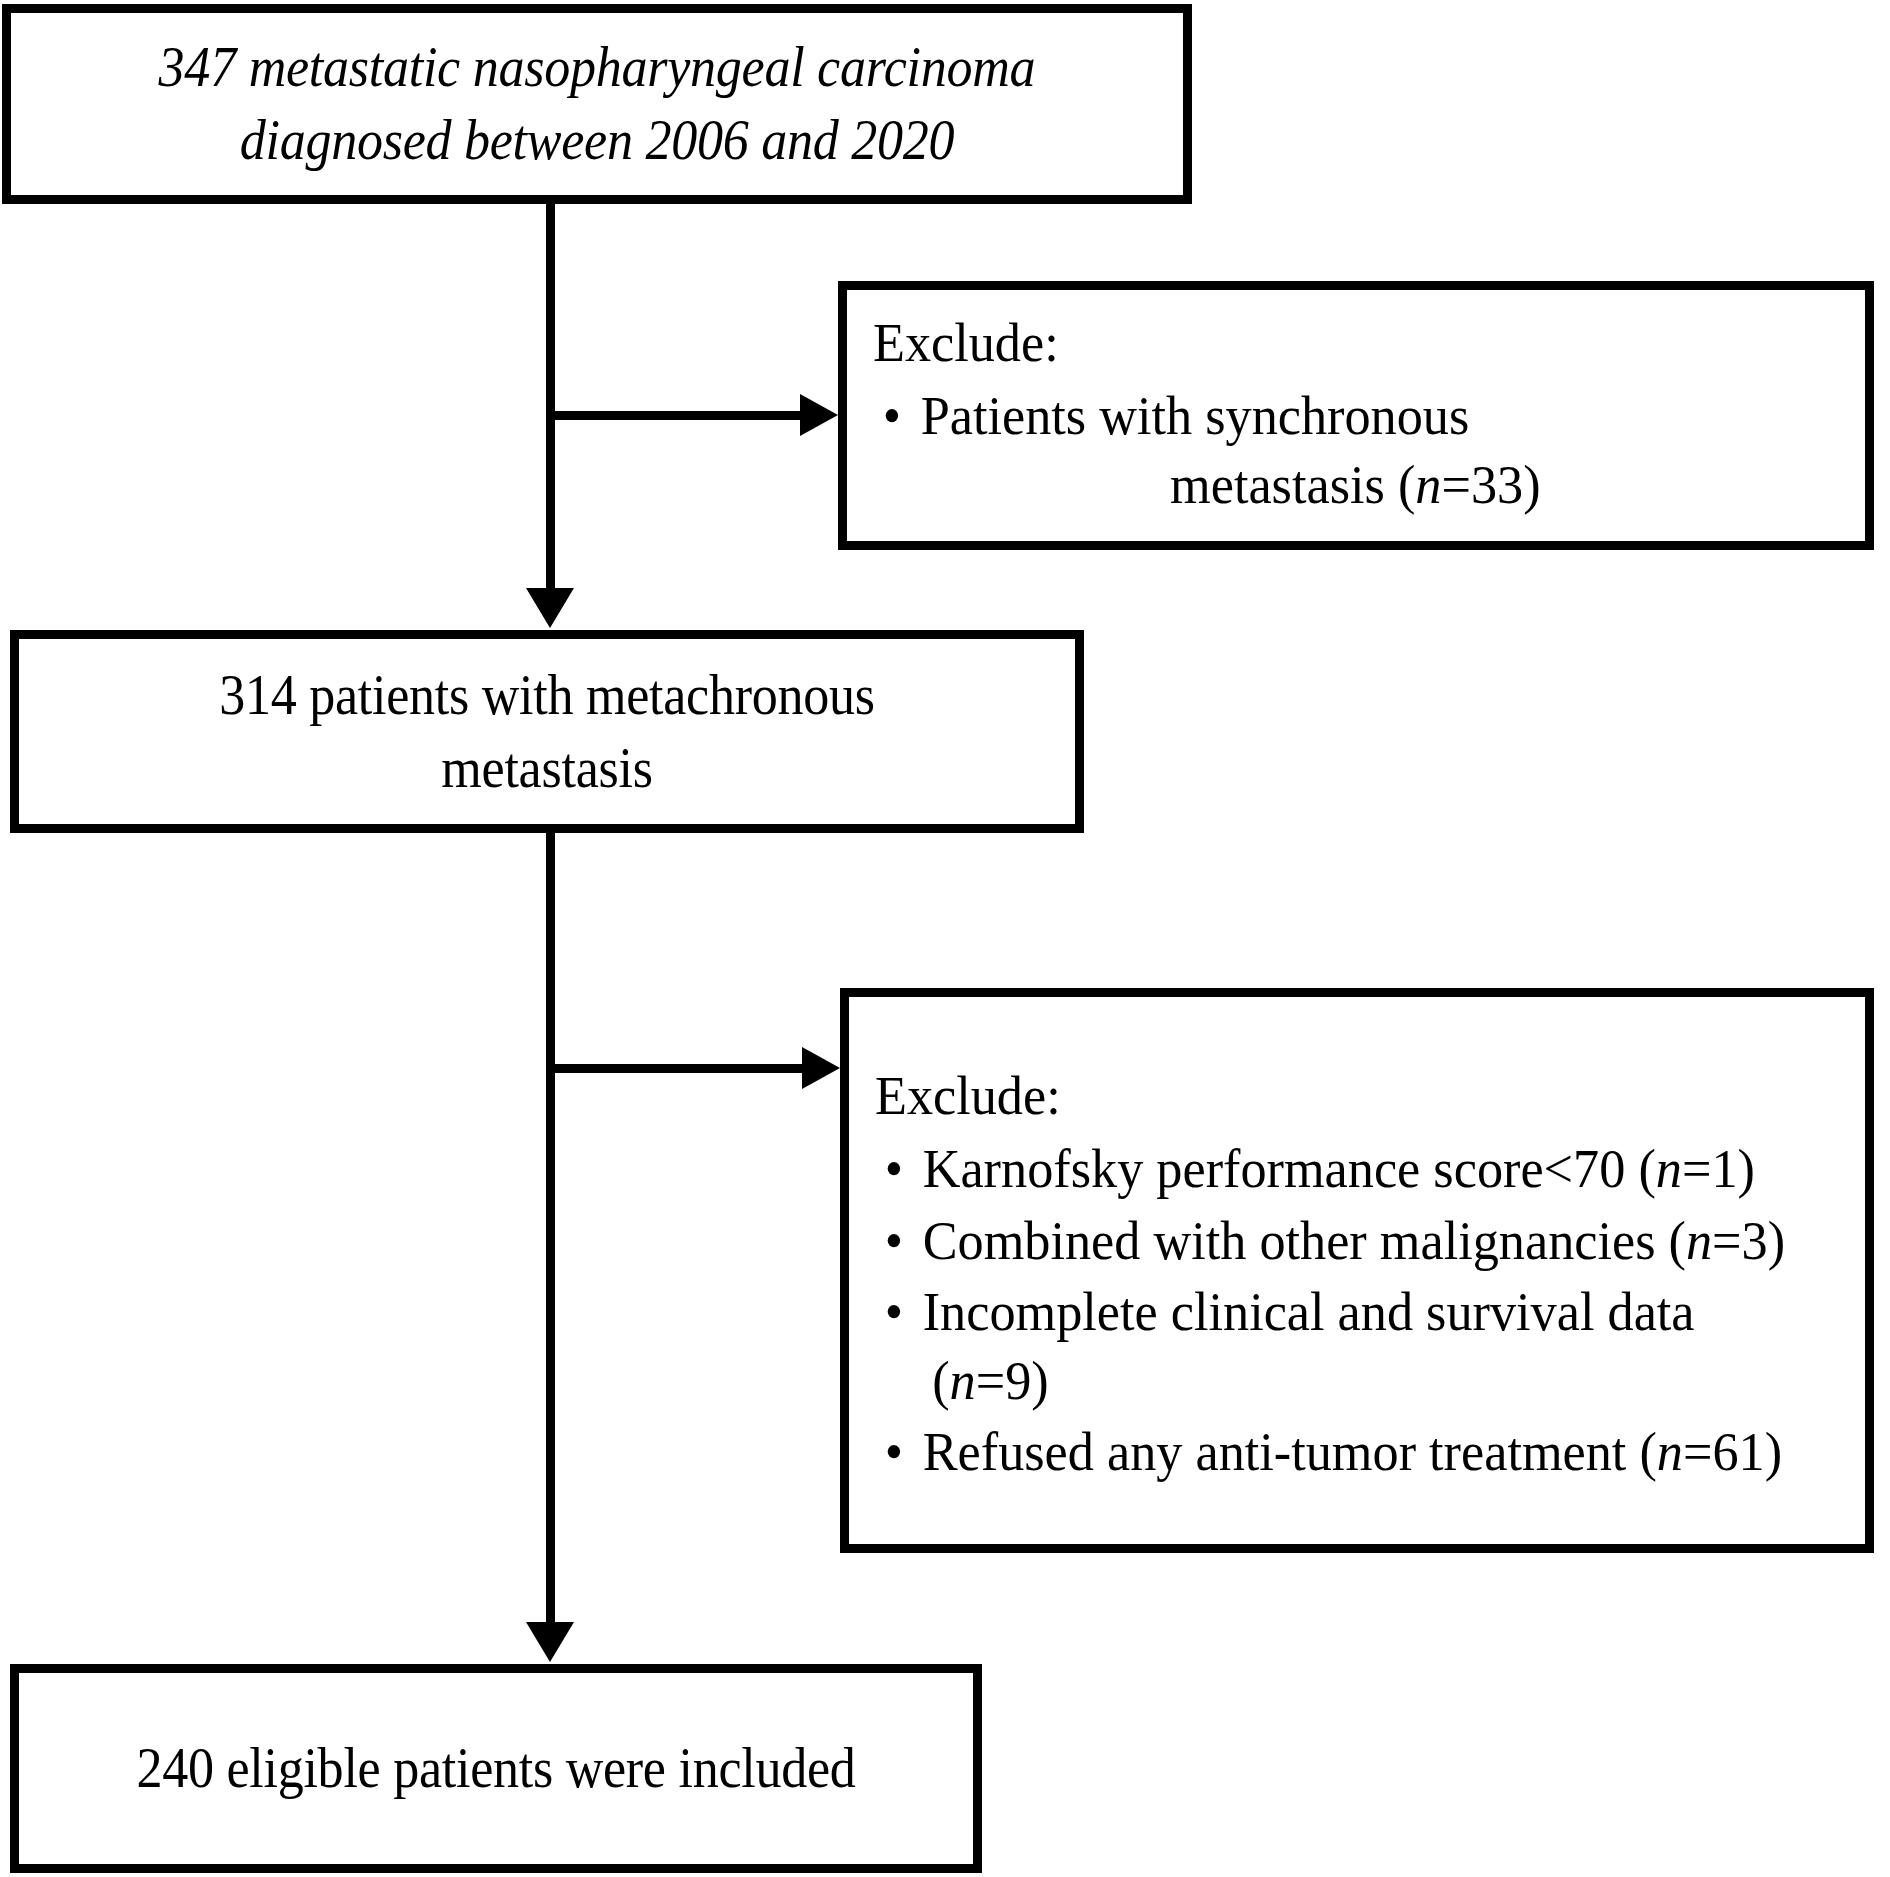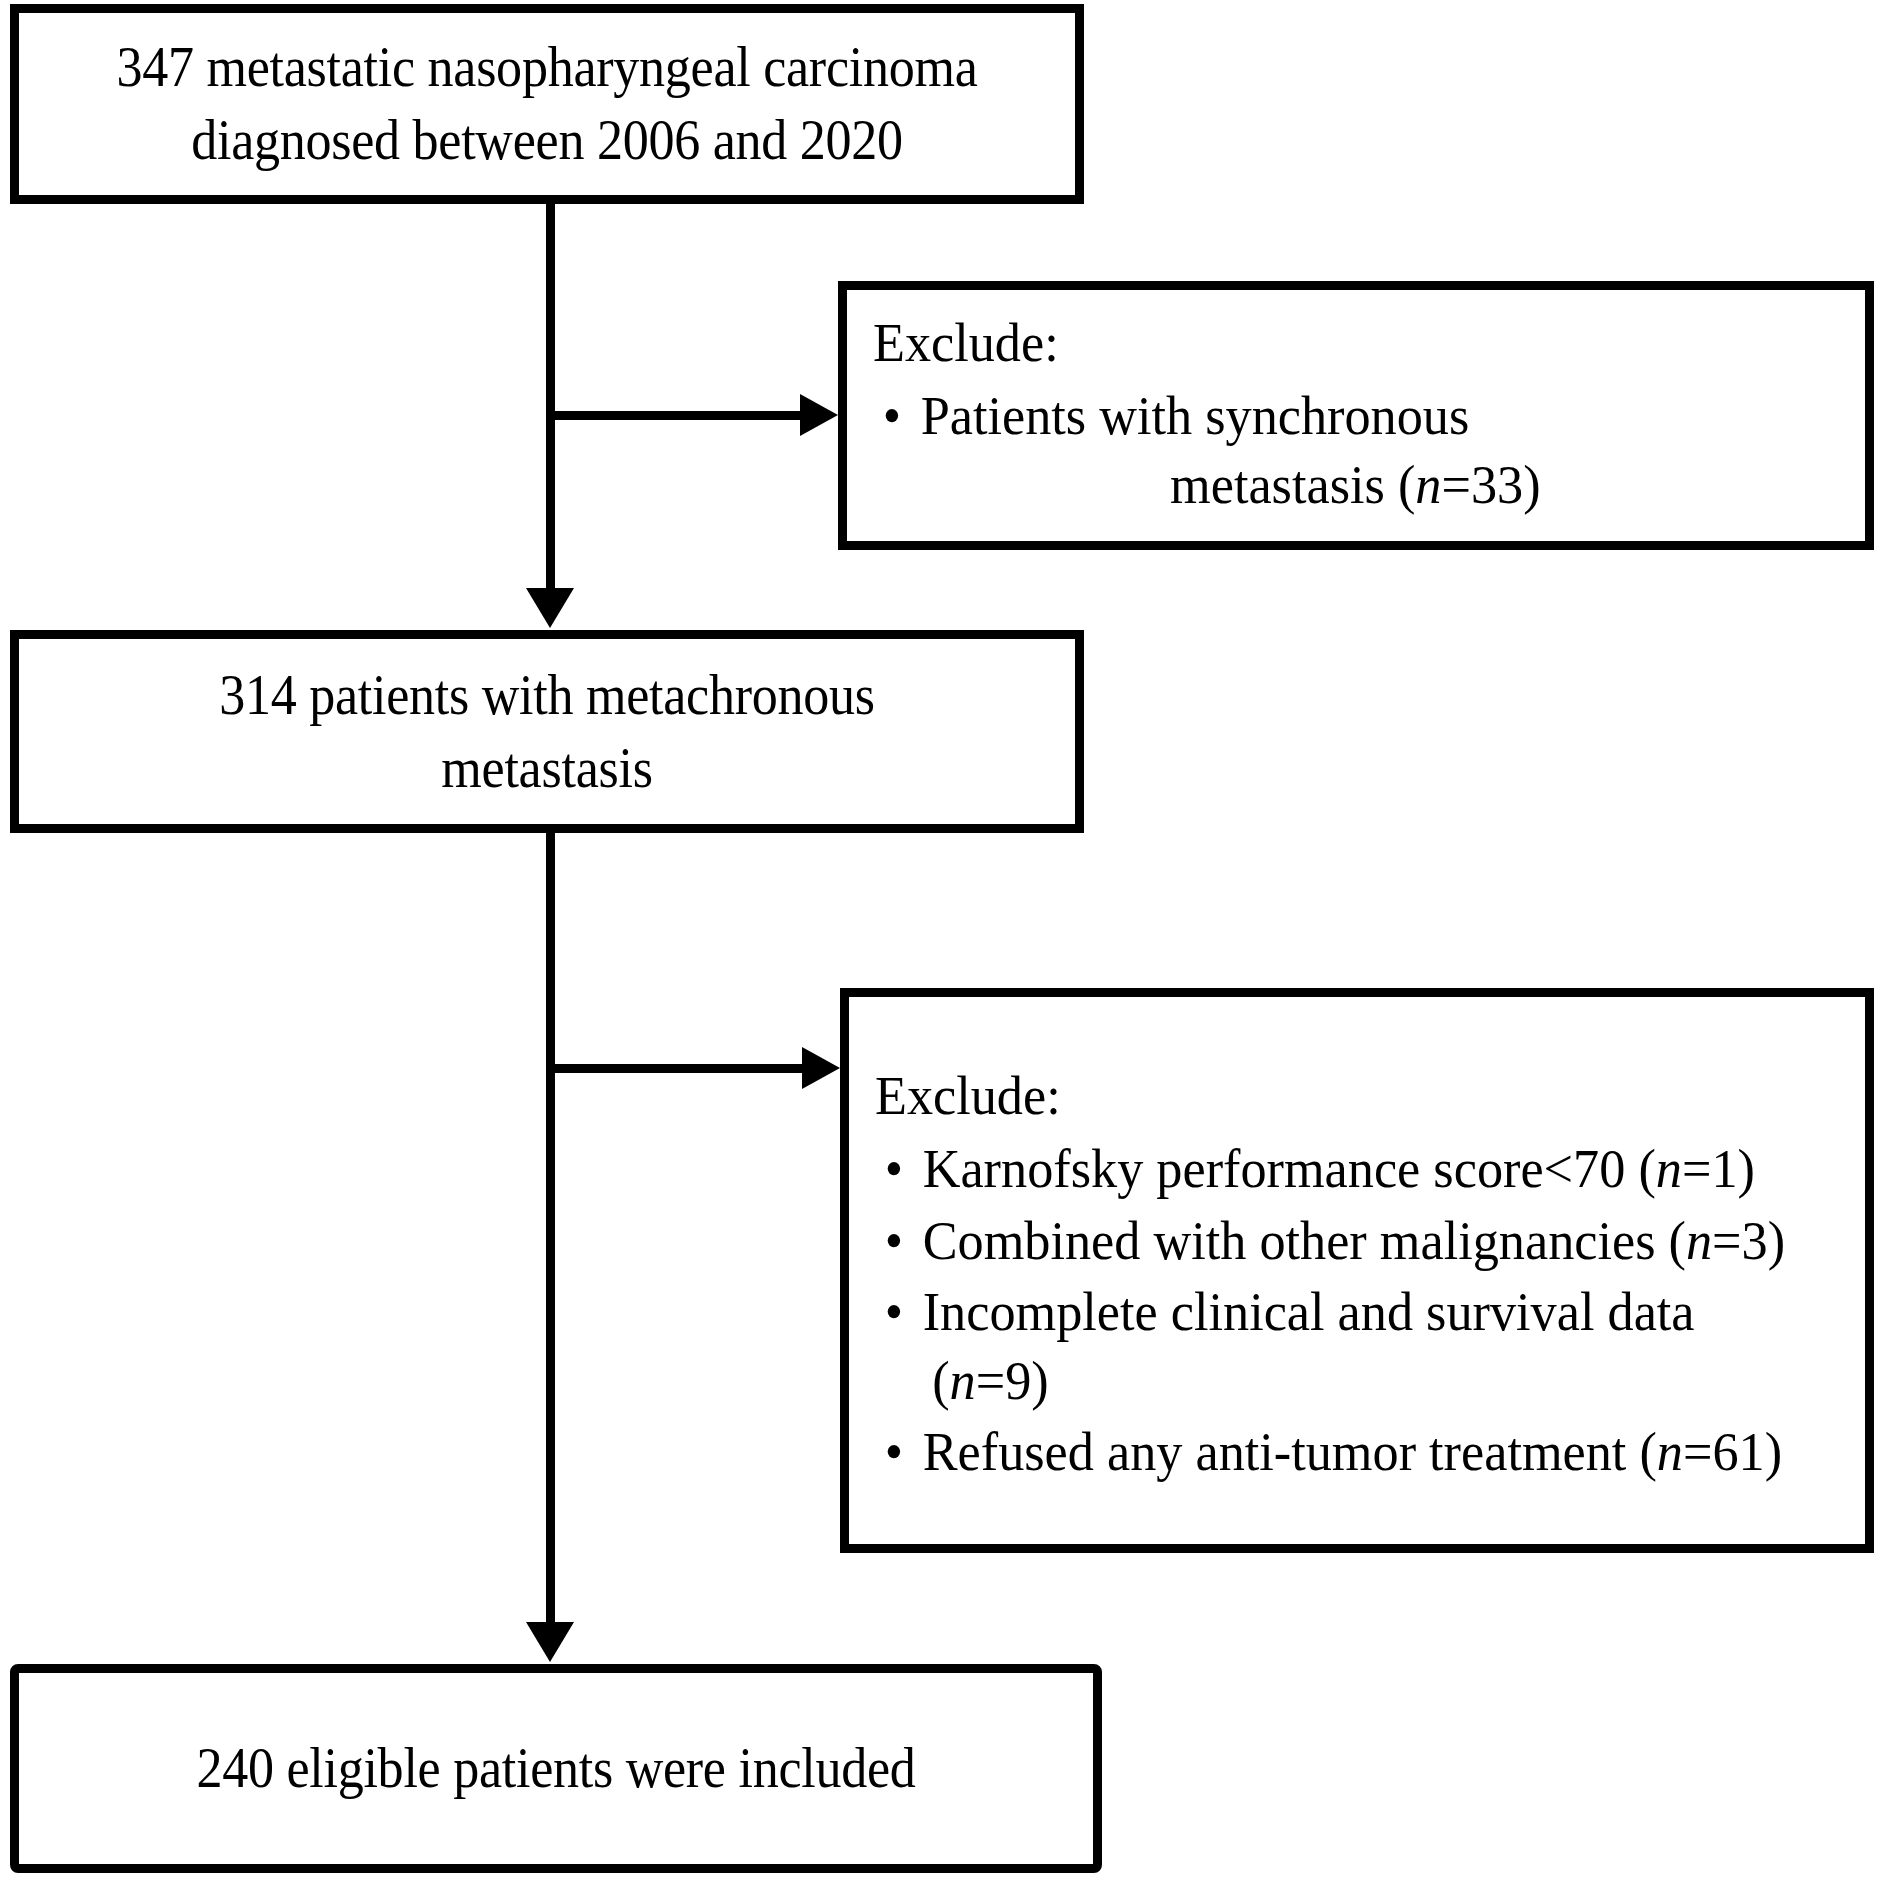--- a/index.html
+++ b/index.html
@@ -110,21 +110,21 @@
     border-top: 21px solid transparent;
     border-bottom: 21px solid transparent;
     border-left: 38px solid #000000;
   }
 </style>
 </head>
 <body>
 
 <div id="canvas">
 
-  <div class="node" style="left:10px; top:4px; width:1074px; height:200px;">
+  <div class="node" style="left:2px; top:4px; width:1190px; height:200px;font-style:italic;">
     <div class="centered-text">347 metastatic nasopharyngeal carcinoma</div>
     <div class="centered-text">diagnosed between 2006 and 2020</div>
   </div>
 
   <div class="vline" style="left:546px; top:203px; height:385px;"></div>
   <div class="arrow-down" style="left:526px; top:588px;"></div>
 
   <div class="hline" style="left:550px; top:411px; width:256px;"></div>
   <div class="arrow-right" style="left:800px; top:394px;"></div>
 
@@ -170,17 +170,17 @@
         </li>
 
         <li>
           <span>Refused any anti-tumor treatment (</span><em class="nvar">n</em><span>=61</span><span>)</span>
         </li>
 
       </ul>
     </div>
   </div>
 
-  <div class="node" style="left:10px; top:1664px; width:1092px; height:209px;border-radius:8px;">
+  <div class="node" style="left:10px; top:1664px; width:972px; height:209px;">
     <div class="centered-text">240 eligible patients were included</div>
   </div>
 
 </div>
 
 </body></html>

